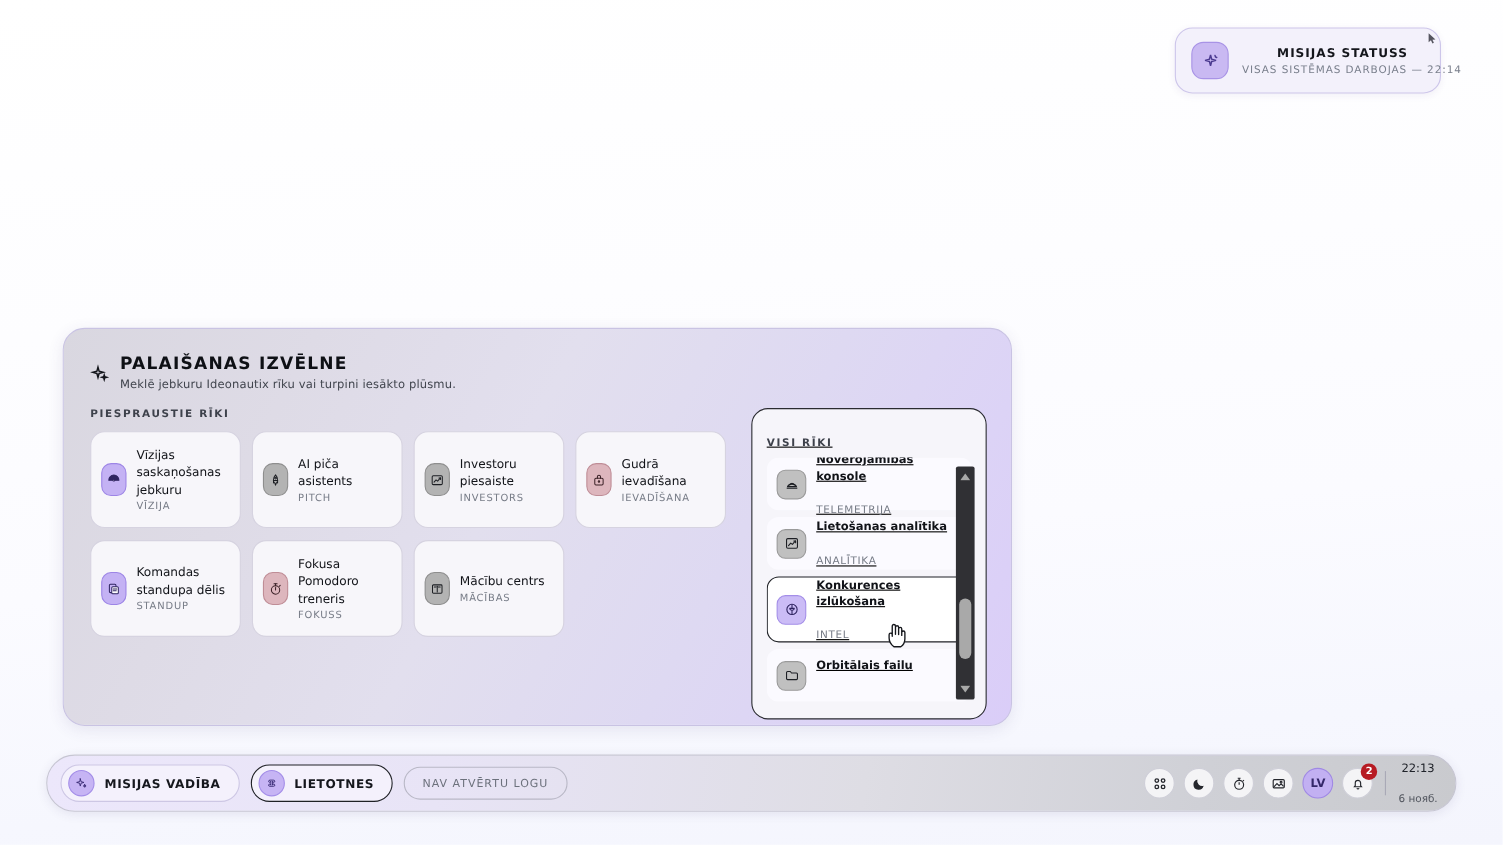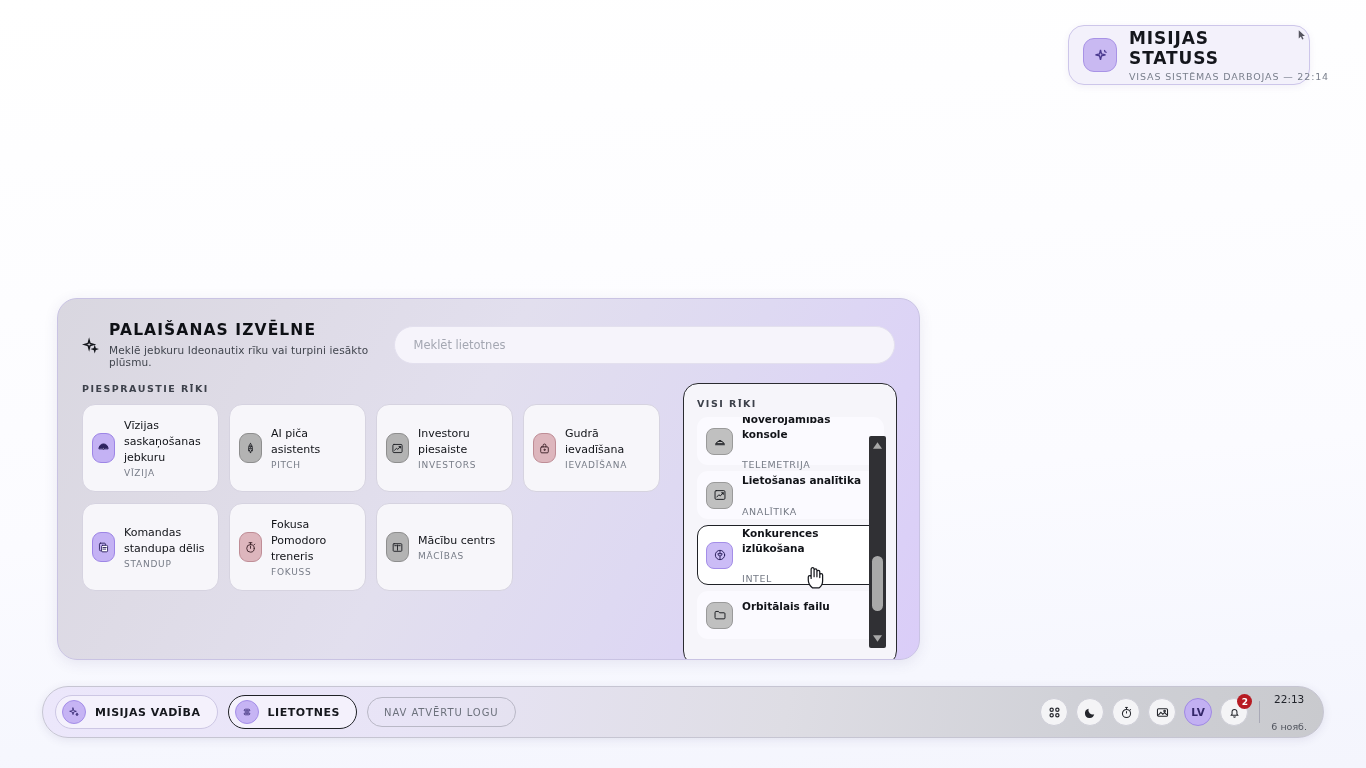--- a/index.html
+++ b/index.html
@@ -28,22 +28,23 @@
   #toast .tico {
     width: 34px; height: 34px; flex: 0 0 34px;
     border-radius: 11px;
     background: #c9b9f2;
     border: 1px solid #a893e6;
     display: flex; align-items: center; justify-content: center;
     color: #4b3a90;
   }
   #toast .ttext { display: flex; flex-direction: column; gap: 3px; min-width: 0; }
   #toast .ttitle {
-    font-size: 17px; font-weight: bold; color: #14161c;
+    font-size: 11px; font-weight: bold; color: #14161c;
     letter-spacing: .9px;
+    margin-left: 32px;
   }
   #toast .tsub {
     font-size: 9.5px; color: #797f8c; letter-spacing: .85px;
     white-space: nowrap;
   }
   #toast .corner-cursor {
     position: absolute; right: 2px; top: 4px;
     width: 9px; height: 11px;
   }
 
@@ -126,23 +127,24 @@
     font-size: 9px; color: #777c87; letter-spacing: .75px;
   }
 
   
   #alltools {
     width: 214px; flex: 0 0 214px;
     height: 283px;
     background: #f6f5fa;
     border: 1px solid #2a2b30;
     border-radius: 15px;
-    padding: 14px 12px 0 13px;
+    padding: 25px 12px 0 13px;
     position: relative;
     overflow: hidden;
+    text-decoration: underline;
   }
   #alltools .sectlabel { margin-bottom: 8px; }
   #atlist {
     position: relative;
     height: 222px;
     overflow: hidden;
   }
   .at-item {
     background: #fbfaff;
     border-radius: 11px;
@@ -288,21 +290,20 @@
     <span class="sparkle">
       <svg width="17" height="17" viewBox="0 0 24 24" fill="none" stroke="currentColor" stroke-width="1.9" stroke-linecap="round">
         <path d="M10 4 L11.4 9.2 L16.6 10.6 L11.4 12 L10 17.2 L8.6 12 L3.4 10.6 L8.6 9.2 Z"></path>
         <path d="M18 14 L18.7 16.3 L21 17 L18.7 17.7 L18 20 L17.3 17.7 L15 17 L17.3 16.3 Z"></path>
       </svg>
     </span>
     <div class="htxt">
       <div id="ltitle">PALAIŠANAS IZVĒLNE</div>
       <div id="lsub">Meklē jebkuru Ideonautix rīku vai turpini iesākto plūsmu.</div>
     </div>
-    <input id="search" type="text" placeholder="Meklēt lietotnes" style="">
   </div>
 
   <div id="lbody">
 
     <div id="leftcol">
       <div class="sectlabel">PIESPRAUSTIE RĪKI</div>
       <div id="pinned-grid">
           <div class="tool-card">
             <span class="tile purple">
               <svg width="13" height="13" viewBox="0 0 24 24" fill="none" stroke="currentColor" stroke-width="1.7" stroke-linecap="round" stroke-linejoin="round">

